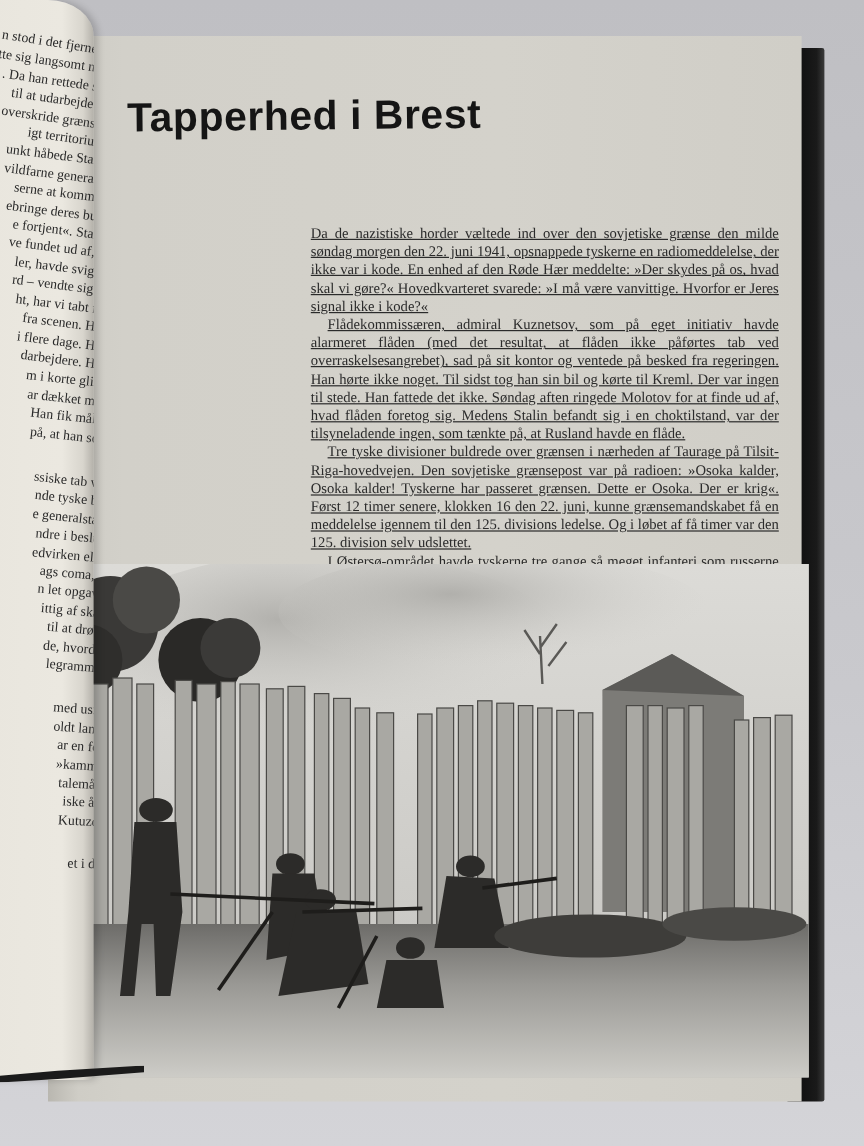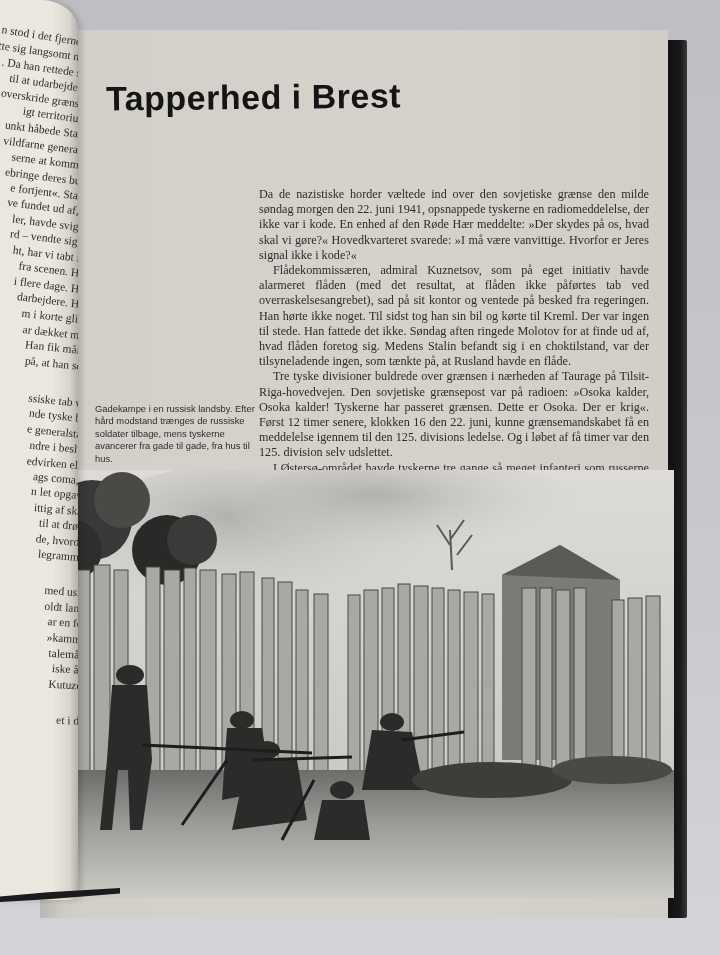--- a/index.html
+++ b/index.html
@@ -54,21 +54,21 @@
     font-size: 34px; letter-spacing: 0.5px; color: #151515;
     transform: rotate(-0.6deg);
   }
 
   
   .body-text {
     position: absolute; left: 259px; top: 187px; width: 390px;
     font-family: "Liberation Serif", serif; font-size: 12.2px; line-height: 15.2px;
     color: #2b2b2b; text-align: justify;
   }
-  .body-text p { text-indent: 0; }
+  .body-text p { text-indent: 0; text-decoration: underline; }
   .body-text p + p { text-indent: 14px; }
 
   
   .caption {
     position: absolute; left: 95px; top: 403px; width: 160px;
     font-family: "Liberation Sans", sans-serif; font-size: 9.4px; line-height: 12.4px;
     color: #2d2d2d;
   }
 
   
@@ -90,21 +90,20 @@
 
   <h1 class="title">Tapperhed i Brest</h1>
 
   <div class="body-text">
     <p>Da de nazistiske horder væltede ind over den sovjetiske grænse den milde søndag morgen den 22. juni 1941, opsnappede tyskerne en radiomeddelelse, der ikke var i kode. En enhed af den Røde Hær meddelte: »Der skydes på os, hvad skal vi gøre?« Hovedkvarteret svarede: »I må være vanvittige. Hvorfor er Jeres signal ikke i kode?«</p>
     <p>Flådekommissæren, admiral Kuznetsov, som på eget initiativ havde alarmeret flåden (med det resultat, at flåden ikke påførtes tab ved overraskelsesangrebet), sad på sit kontor og ventede på besked fra regeringen. Han hørte ikke noget. Til sidst tog han sin bil og kørte til Kreml. Der var ingen til stede. Han fattede det ikke. Søndag aften ringede Molotov for at finde ud af, hvad flåden foretog sig. Medens Stalin befandt sig i en choktilstand, var der tilsyneladende ingen, som tænkte på, at Rusland havde en flåde.</p>
     <p>Tre tyske divisioner buldrede over grænsen i nærheden af Taurage på Tilsit-Riga-hovedvejen. Den sovjetiske grænsepost var på radioen: »Osoka kalder, Osoka kalder! Tyskerne har passeret grænsen. Dette er Osoka. Der er krig«. Først 12 timer senere, klokken 16 den 22. juni, kunne grænsemandskabet få en meddelelse igennem til den 125. divisions ledelse. Og i løbet af få timer var den 125. division selv udslettet.</p>
     <p>I Østersø-området havde tyskerne tre gange så meget infanteri som russerne og dobbelt så meget artilleri. Men tallene var vildledende. Skønt der var 170 russiske</p>
   </div>
 
-  <div class="caption">Gadekampe i en russisk landsby. Efter hård modstand trænges de russiske soldater tilbage, mens tyskerne avancerer fra gade til gade, fra hus til hus.</div>
 
   <div class="photo">
     <svg viewBox="0 0 622 428" preserveAspectRatio="none">
       <defs>
         <linearGradient id="sky" x1="0" y1="0" x2="0" y2="1">
           <stop offset="0" stop-color="#dcdbd7"></stop>
           <stop offset="1" stop-color="#c4c3bf"></stop>
         </linearGradient>
         <radialGradient id="smoke" cx="0.4" cy="0.35" r="0.6">
           <stop offset="0" stop-color="#a8a7a3" stop-opacity="0.8"></stop>

